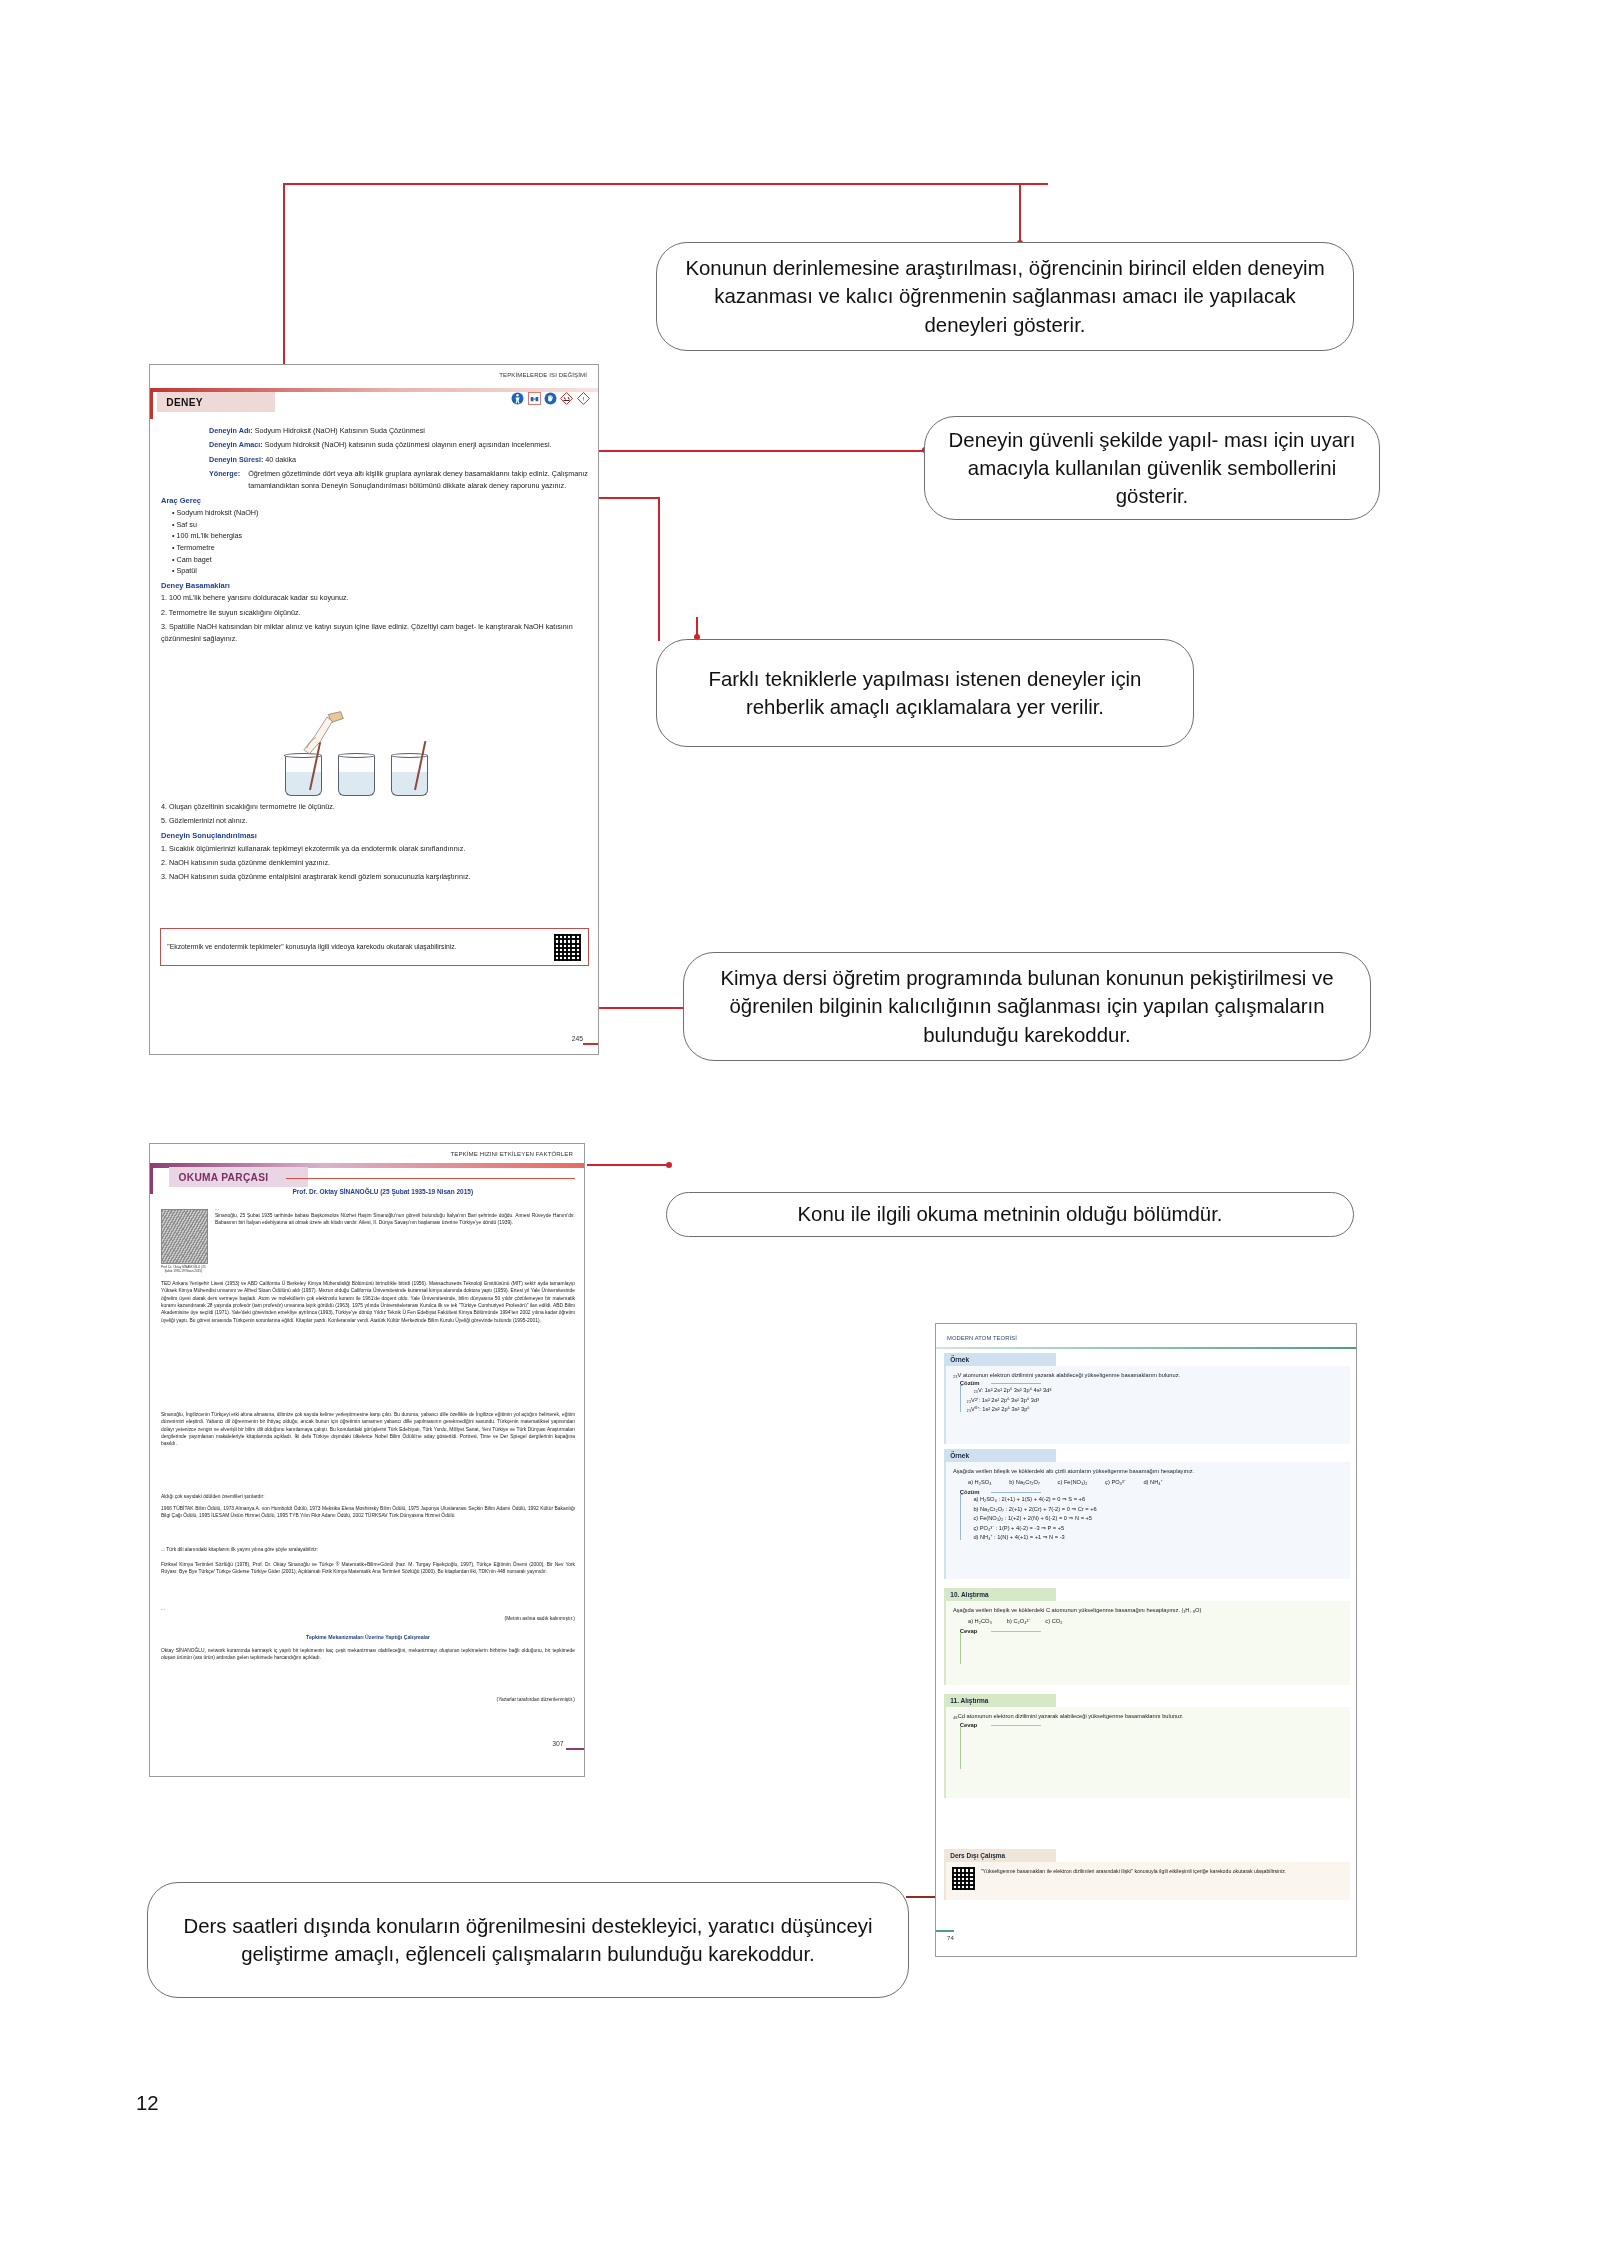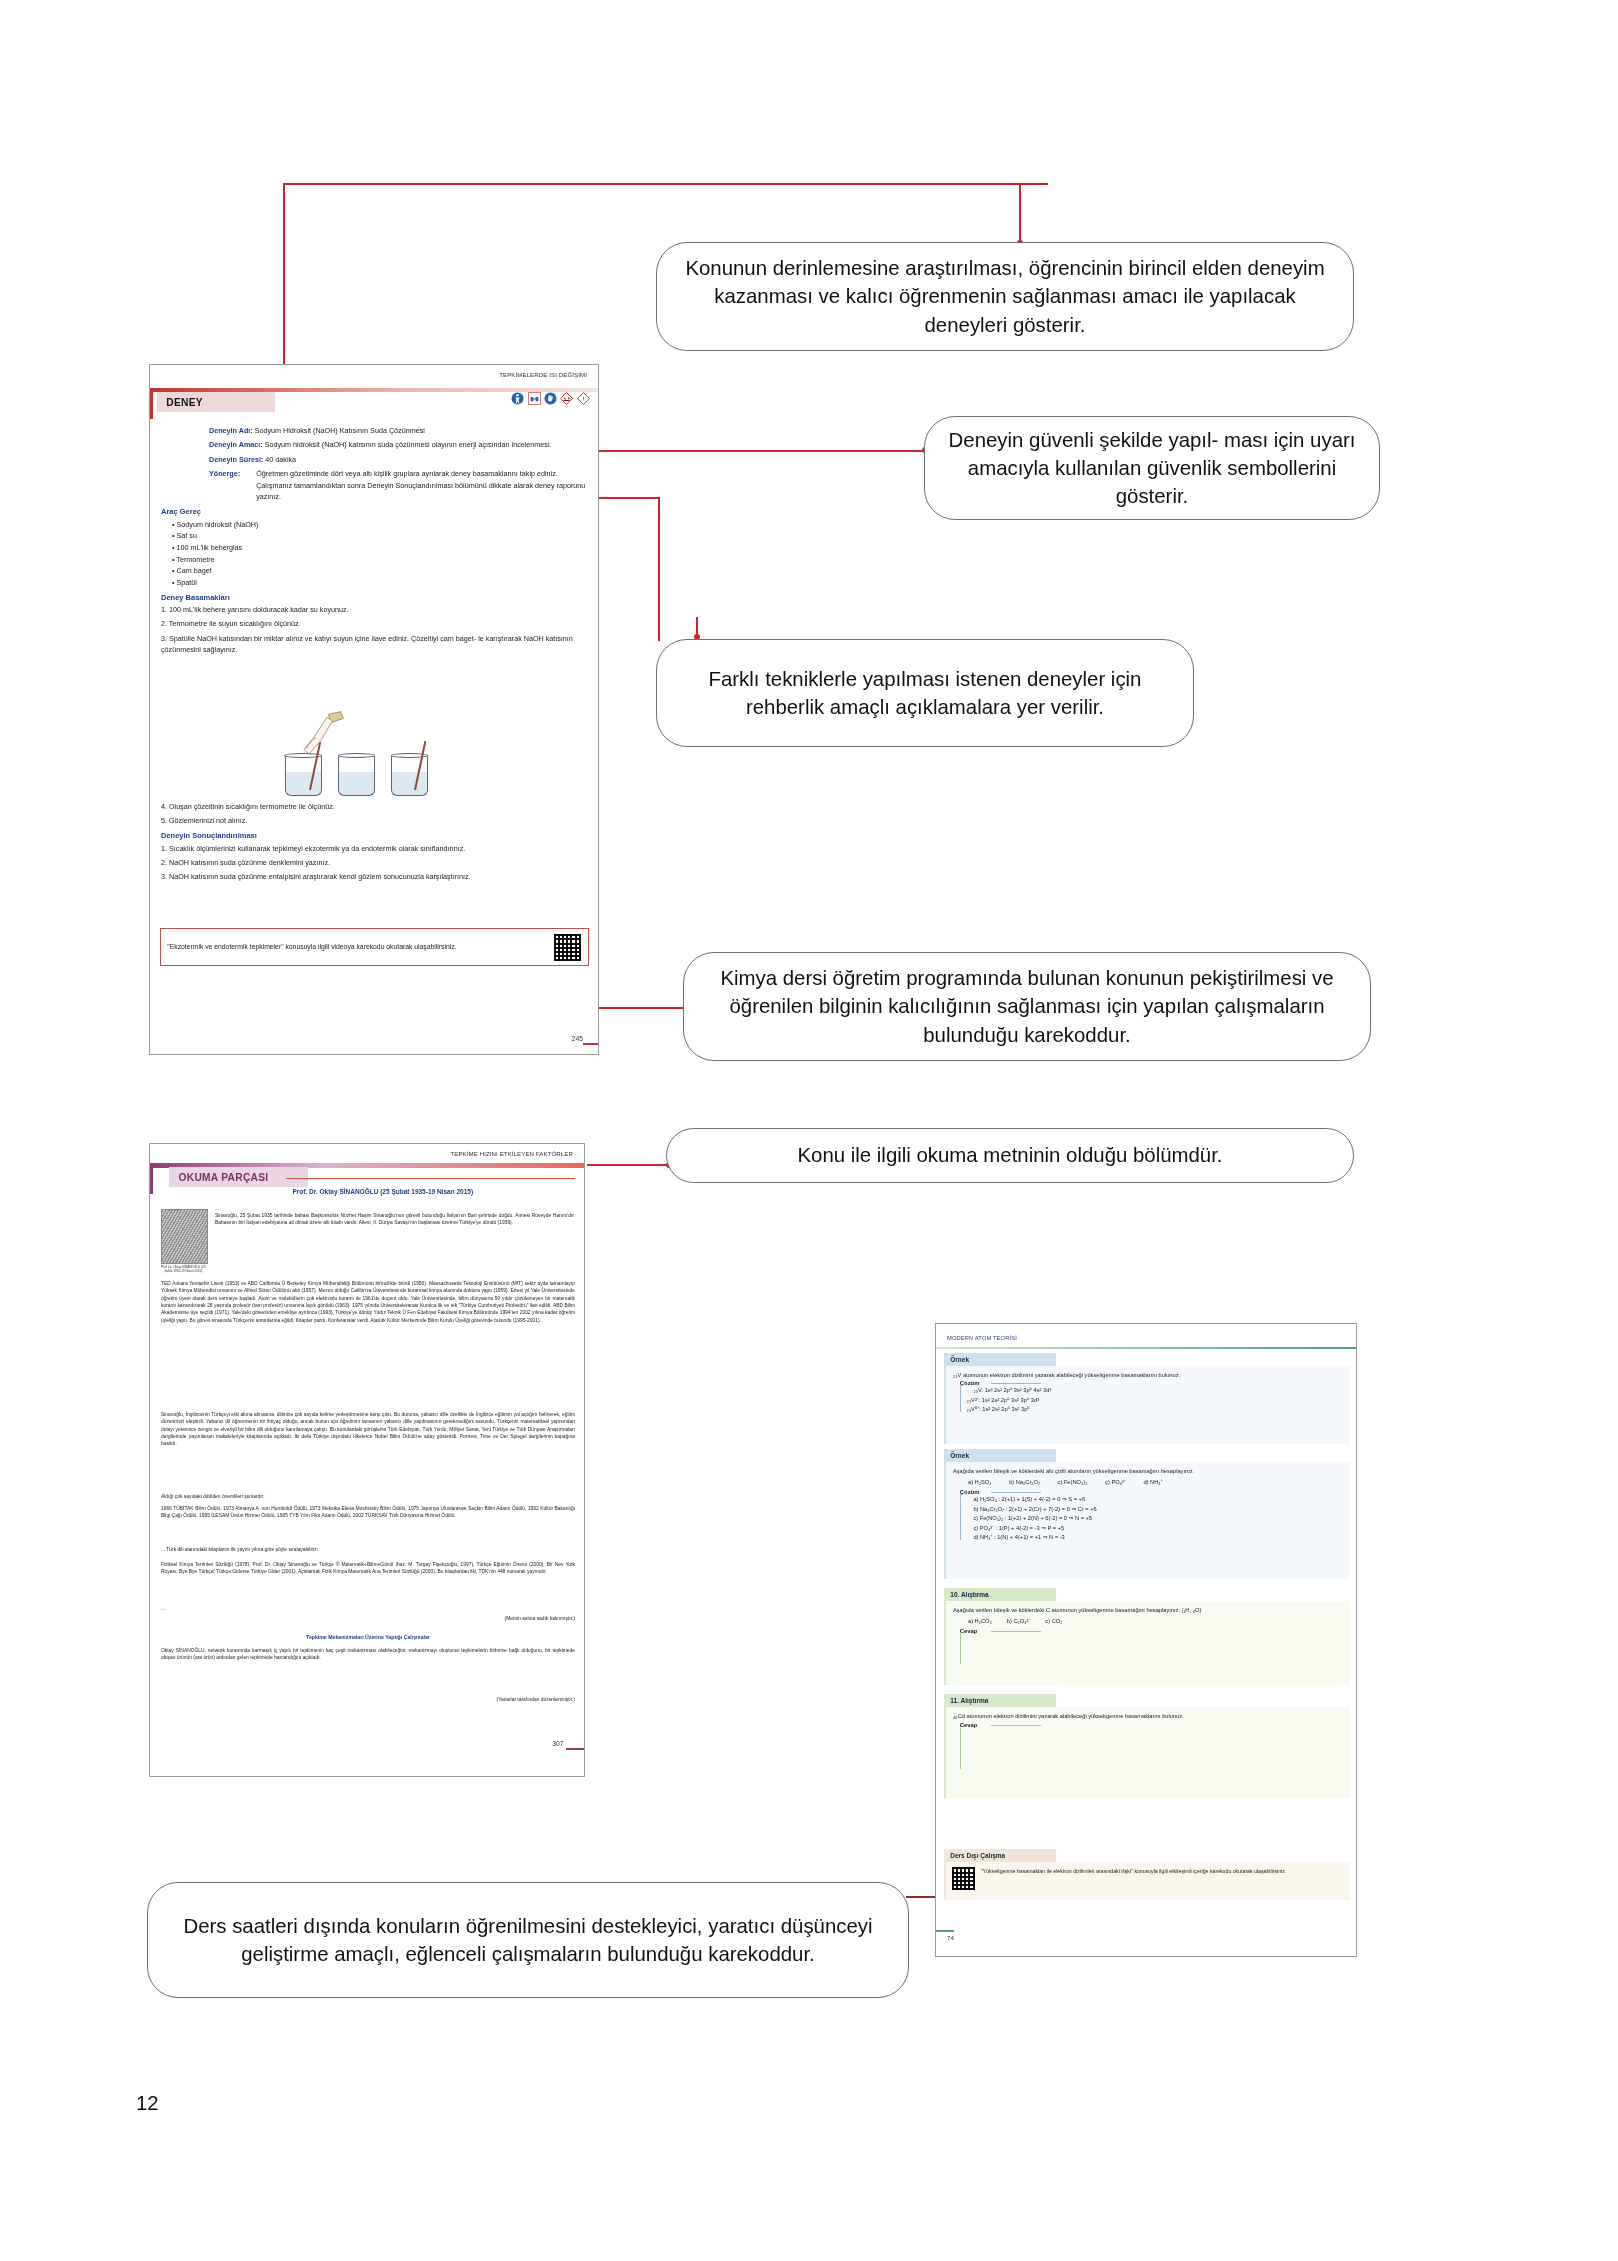--- a/index.html
+++ b/index.html
@@ -118,21 +118,21 @@
 </div>
 
 <div class="bubble" style="left:656px;top:639px;width:538px;height:108px;">
   <span>Farklı tekniklerle yapılması istenen deneyler için rehberlik amaçlı açıklamalara yer verilir.</span>
 </div>
 
 <div class="bubble" style="left:683px;top:952px;width:688px;height:109px;">
   <span>Kimya dersi öğretim programında bulunan konunun pekiştirilmesi ve öğrenilen bilginin kalıcılığının sağlanması için  yapılan çalışmaların bulunduğu karekoddur.</span>
 </div>
 
-<div class="bubble" style="left:666px;top:1128px;width:688px;height:55px;">
+<div class="bubble" style="left:666px;top:1192px;width:688px;height:45px;">
   <span>Konu ile ilgili okuma metninin olduğu bölümdür.</span>
 </div>
 
 <div class="bubble" style="left:147px;top:1882px;width:762px;height:116px;">
   <span>Ders saatleri dışında konuların öğrenilmesini destekleyici, yaratıcı düşünceyi geliştirme amaçlı, eğlenceli çalışmaların bulunduğu karekoddur.</span>
 </div>
 
 <div class="page" style="left:149px;top:364px;width:450px;height:691px;">
   <div class="pg-head">TEPKİMELERDE ISI DEĞİŞİMİ</div>
   <div class="bandbar" style="top:22.5px;"></div>
@@ -173,21 +173,21 @@
       <span>Sodyum Hidroksit (NaOH) Katısının Suda Çözünmesi</span>
     </div>
     <div class="row">
       <span class="lbl">Deneyin Amacı:</span>
       <span>Sodyum hidroksit (NaOH) katısının suda çözünmesi olayının enerji açısından incelenmesi.</span>
     </div>
     <div class="row">
       <span class="lbl">Deneyin Süresi:</span>
       <span>40 dakika</span>
     </div>
-    <div class="row" style="display:flex;gap:16px;">
+    <div class="row" style="display:flex;gap:8px;">
       <span class="lbl" style="flex:none;">Yönerge:</span>
       <span>Öğretmen gözetiminde dört veya altı kişilik gruplara ayrılarak deney basamaklarını takip ediniz. Çalışmanız tamamlandıktan sonra Deneyin Sonuçlandırılması bölümünü dikkate alarak deney raporunu yazınız.</span>
     </div>
     <div class="hd">Araç Gereç</div>
     <div class="bul">• Sodyum hidroksit (NaOH)</div>
     <div class="bul">• Saf su</div>
     <div class="bul">• 100 mL'lik beherglas</div>
     <div class="bul">• Termometre</div>
     <div class="bul">• Cam baget</div>
     <div class="bul">• Spatül</div>

